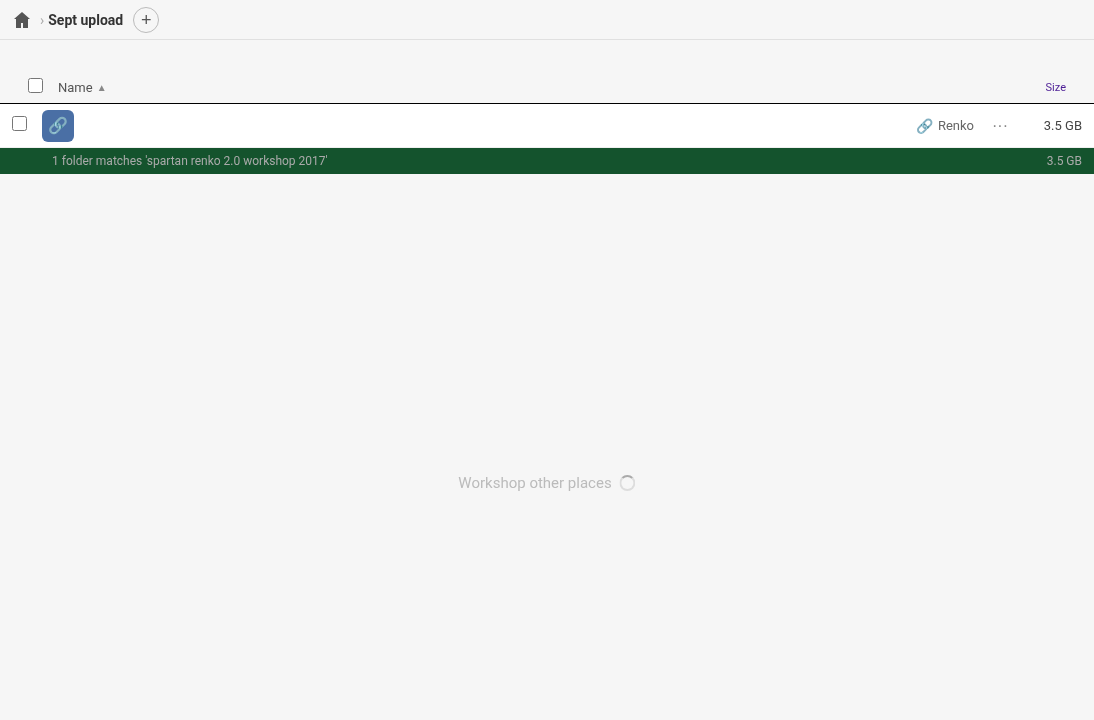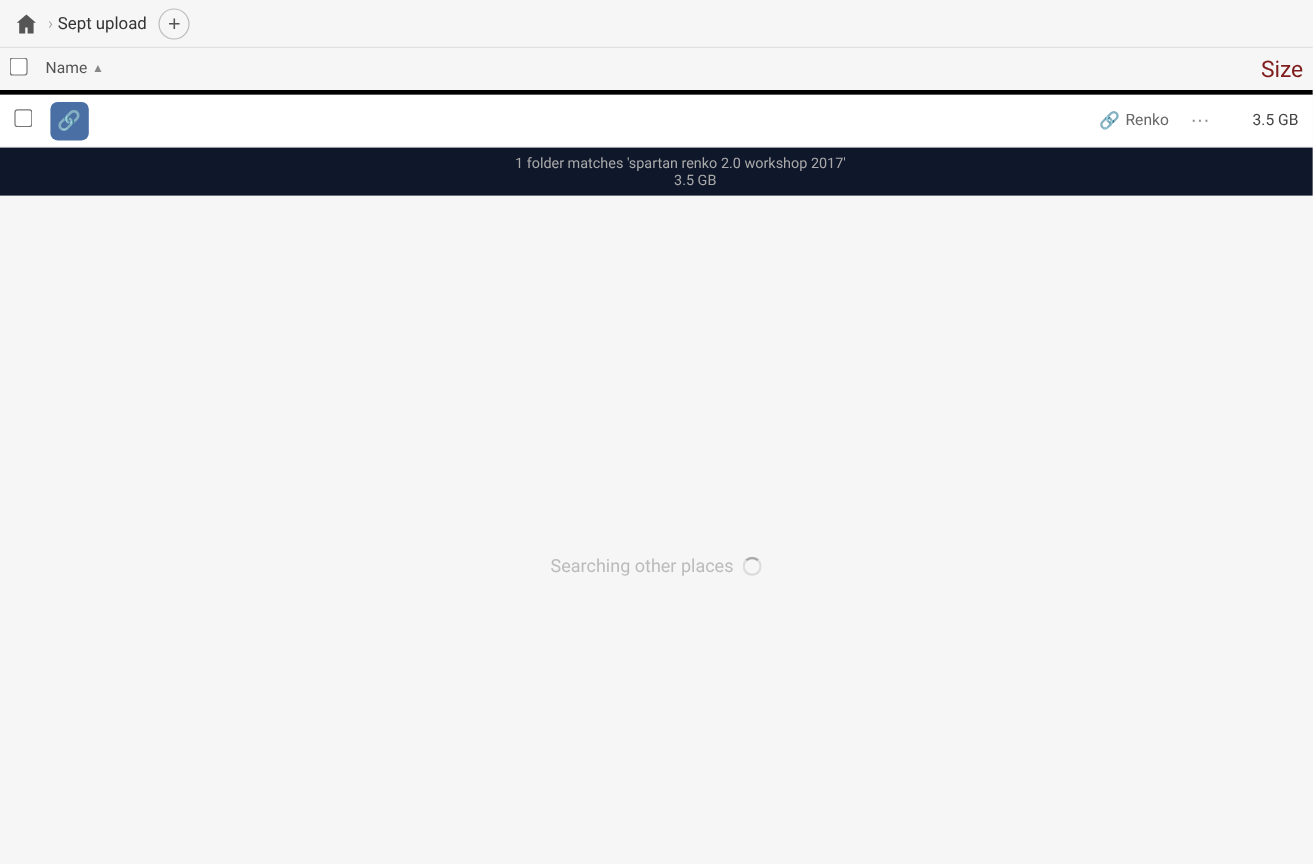--- a/index.html
+++ b/index.html
@@ -41,21 +41,21 @@
 
     .breadcrumb-chevron {
       color: #aaa;
       font-size: 14px;
       margin: 0 4px;
     }
 
     .breadcrumb-item {
       font-size: 14px;
       color: #333;
-      font-weight: 400;
+      font-weight: 700;
     }
 
     .add-button {
       display: flex;
       align-items: center;
       justify-content: center;
       width: 26px;
       height: 26px;
       border: 1.5px solid #bbb;
       border-radius: 50%;
@@ -63,23 +63,24 @@
       cursor: pointer;
       margin-left: 10px;
       font-size: 18px;
       color: #555;
       line-height: 1;
     }
 
     .table-header {
       display: flex;
       align-items: center;
-      padding: 6px 8px;
-      border-bottom: 4px solid #000000;
+      padding: 6px 28px;
+      border-bottom: 1px solid #000000;
       background: #f6f6f6;
+      margin-top: 32px;
     }
 
     .checkbox-col {
       width: 30px;
       flex-shrink: 0;
     }
 
     .name-col {
       flex: 1;
       display: flex;
@@ -90,22 +91,22 @@
     }
 
     .sort-arrow {
       font-size: 10px;
       color: #888;
     }
 
     .size-col-header {
       width: 80px;
       text-align: right;
-      font-size: 19px;
-      color: #7f1d1d;
+      font-size: 11px;
+      color: #4c1d95;
     }
 
     .file-row {
       display: flex;
       align-items: center;
       padding: 0 12px;
       height: 44px;
       background: #fff;
       border-bottom: 1px solid #efefef;
     }
@@ -177,22 +178,21 @@
       width: 60px;
       text-align: right;
       font-size: 13px;
       color: #444;
     }
 
     .summary-row {
       display: flex;
       align-items: center;
       padding: 6px 12px 6px 52px;
-      background: #0f172a;
-      flex-direction: column;
+      background: #14532d;
     }
 
     .summary-text {
       flex: 1;
       font-size: 12px;
       color: #aaa;
     }
 
     .summary-size {
       width: 60px;
@@ -284,16 +284,16 @@
   <div class="file-size">3.5 GB</div>
 </div>
 
 <div class="summary-row">
   <span class="summary-text">1 folder matches 'spartan renko 2.0 workshop 2017'</span>
   <span class="summary-size">3.5 GB</span>
 </div>
 
 <div class="main-content">
   <div class="searching-area">
-    <span class="searching-text">Searching other places</span>
+    <span class="searching-text">Workshop other places</span>
     <div class="spinner"></div>
   </div>
 </div>
 
 </body></html>

